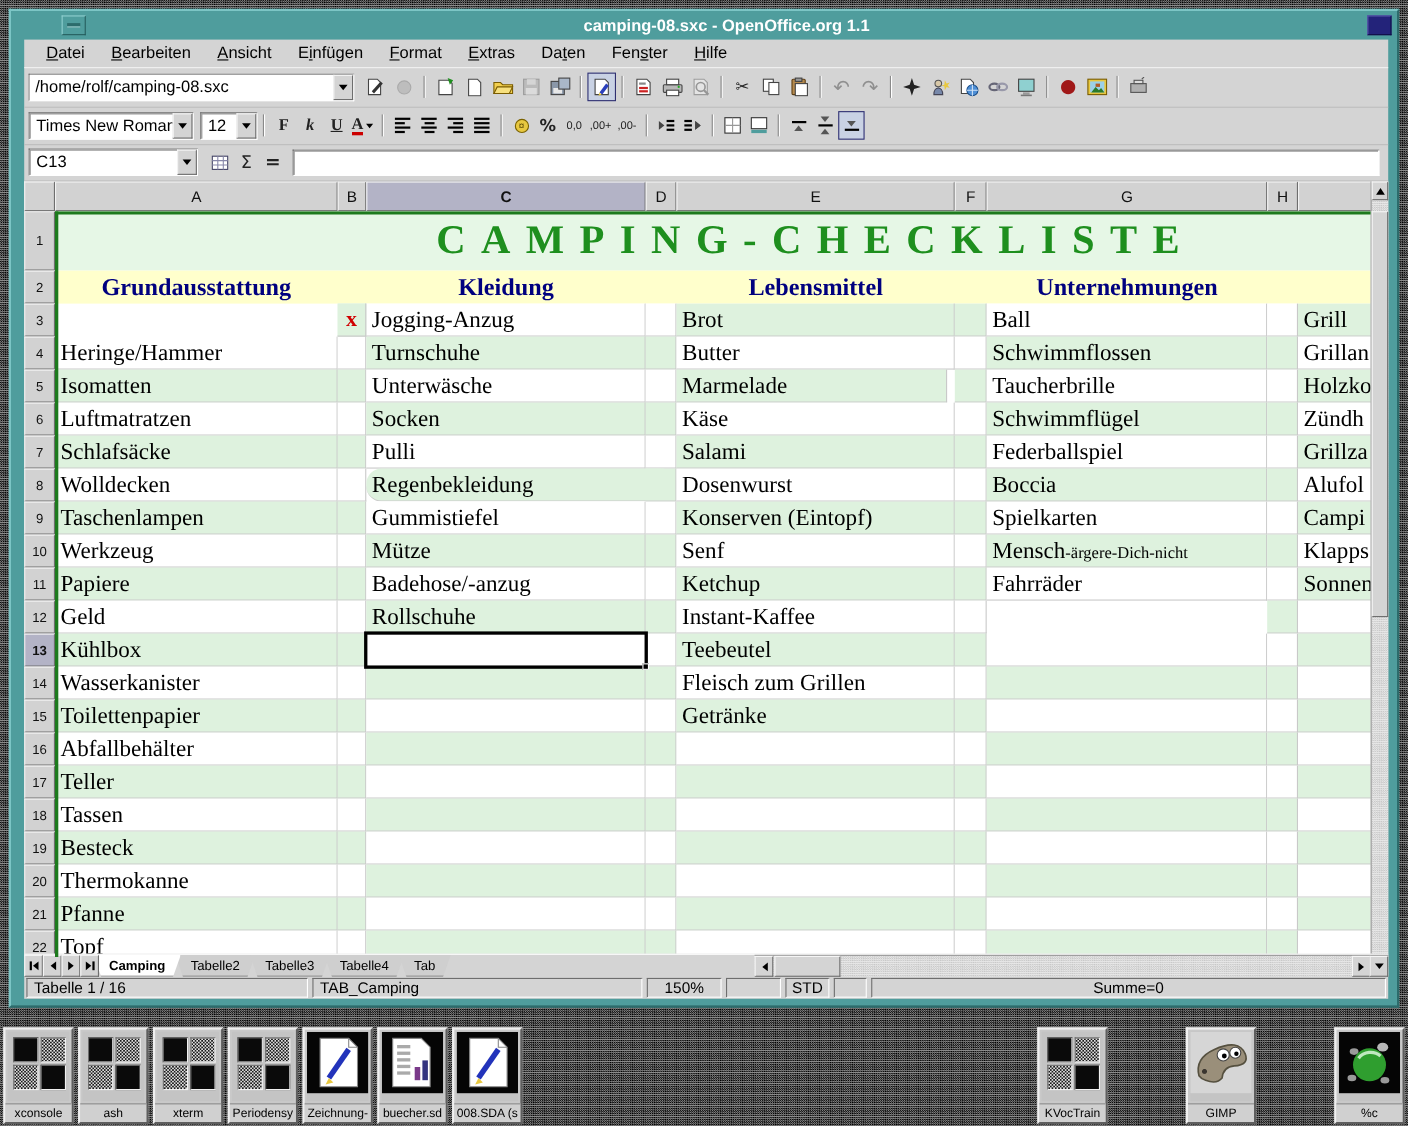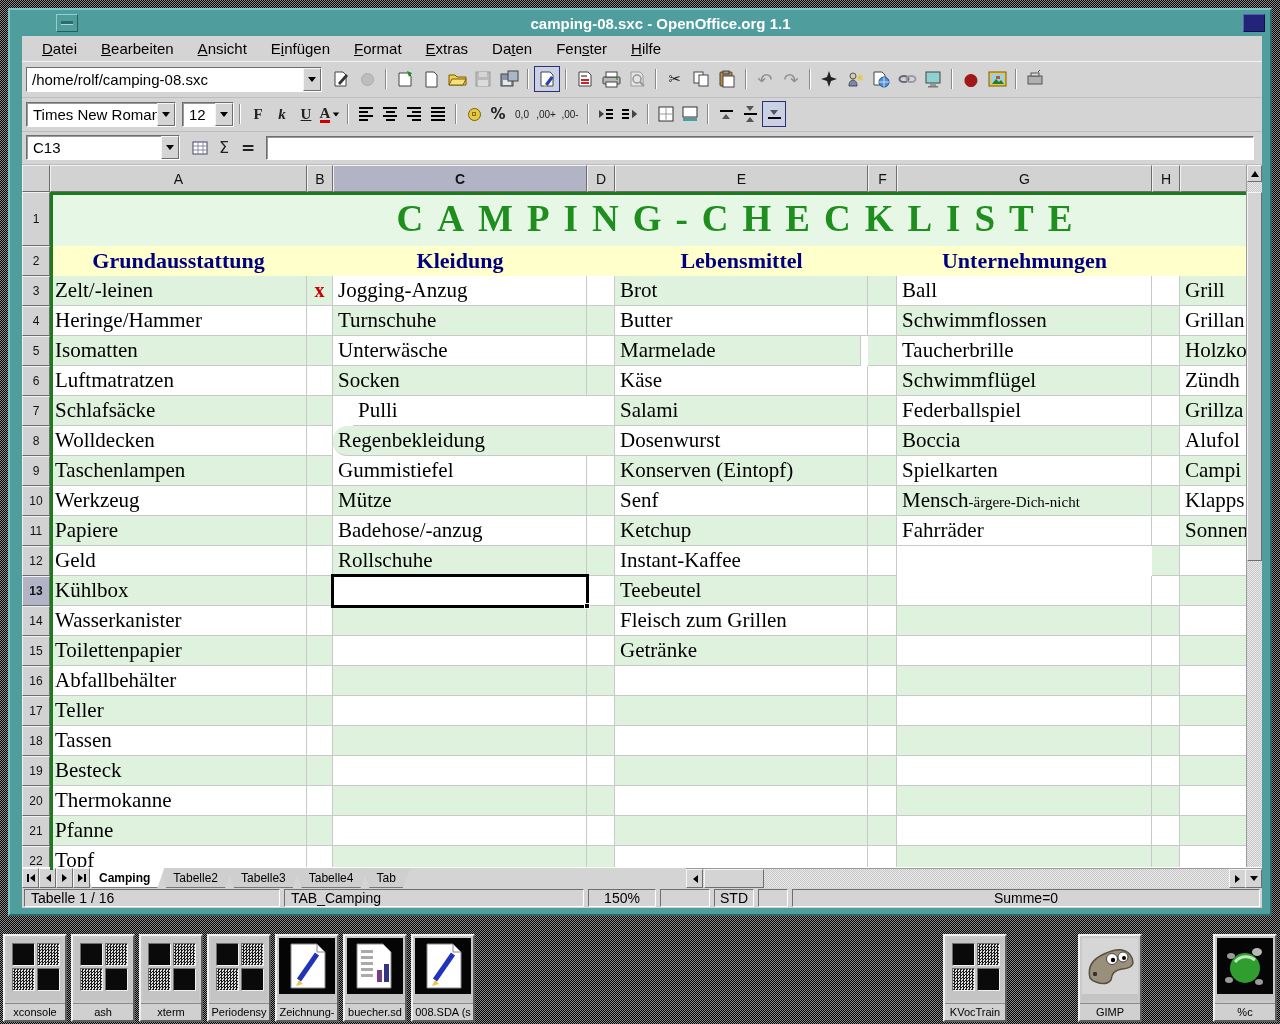--- a/index.html
+++ b/index.html
@@ -497,21 +497,20 @@
       <div class="cells" id="cells">
           <div class="band" style="top: 0px; height: 54px; width: 1383px; background: rgb(230, 247, 230);">
             <div class="sheet-title">CAMPING-CHECKLISTE</div>
           </div>
           <div class="band" style="top: 54px; height: 30px; width: 1383px; background: rgb(255, 255, 204);">
             <div class="cat" style="left: 0px; width: 257px;">Grundausstattung</div>
             <div class="cat" style="left: 283px; width: 254px;">Kleidung</div>
             <div class="cat" style="left: 565px; width: 253px;">Lebensmittel</div>
             <div class="cat" style="left: 847px; width: 255px;">Unternehmungen</div>
           </div>
-          <div class="cell g" style="left: 0px; top: 84px; width: 257px;">Zelt/-leinen</div>
           <div class="cell g" style="left: 257px; top: 84px; width: 26px;"></div>
           <div class="cell w" style="left: 283px; top: 84px; width: 254px;">Jogging-Anzug</div>
           <div class="cell w" style="left: 537px; top: 84px; width: 28px;"></div>
           <div class="cell g" style="left: 565px; top: 84px; width: 253px;">Brot</div>
           <div class="cell g" style="left: 818px; top: 84px; width: 29px;"></div>
           <div class="cell w" style="left: 847px; top: 84px; width: 255px;">Ball</div>
           <div class="cell w" style="left: 1102px; top: 84px; width: 28px;"></div>
           <div class="cell g" style="left: 1130px; top: 84px; width: 253px;">Grill</div>
           <div class="cell w" style="left: 0px; top: 114px; width: 257px;">Heringe/Hammer</div>
           <div class="cell w" style="left: 257px; top: 114px; width: 26px;"></div>
@@ -535,21 +534,21 @@
           <div class="cell w" style="left: 257px; top: 174px; width: 26px;"></div>
           <div class="cell g" style="left: 283px; top: 174px; width: 254px;">Socken</div>
           <div class="cell g" style="left: 537px; top: 174px; width: 28px;"></div>
           <div class="cell w" style="left: 565px; top: 174px; width: 253px;">Käse</div>
           <div class="cell w" style="left: 818px; top: 174px; width: 29px;"></div>
           <div class="cell g" style="left: 847px; top: 174px; width: 255px;">Schwimmflügel</div>
           <div class="cell g" style="left: 1102px; top: 174px; width: 28px;"></div>
           <div class="cell w" style="left: 1130px; top: 174px; width: 253px;">Zündh</div>
           <div class="cell g" style="left: 0px; top: 204px; width: 257px;">Schlafsäcke</div>
           <div class="cell g" style="left: 257px; top: 204px; width: 26px;"></div>
-          <div class="cell w" style="left: 283px; top: 204px; width: 254px; margin-left: 20px;">Pulli</div>
+          <div class="cell w" style="left: 283px; top: 204px; width: 254px;">Pulli</div>
           <div class="cell w" style="left: 537px; top: 204px; width: 28px;"></div>
           <div class="cell g" style="left: 565px; top: 204px; width: 253px;">Salami</div>
           <div class="cell g" style="left: 818px; top: 204px; width: 29px;"></div>
           <div class="cell w" style="left: 847px; top: 204px; width: 255px;">Federballspiel</div>
           <div class="cell w" style="left: 1102px; top: 204px; width: 28px;"></div>
           <div class="cell g" style="left: 1130px; top: 204px; width: 253px;">Grillza</div>
           <div class="cell w" style="left: 0px; top: 234px; width: 257px;">Wolldecken</div>
           <div class="cell w" style="left: 257px; top: 234px; width: 26px;"></div>
           <div class="cell g" style="left: 283px; top: 234px; width: 282px; border-radius: 14px;">Regenbekleidung</div>
           <div class="cell g" style="left: 537px; top: 234px; width: 28px;"></div>

